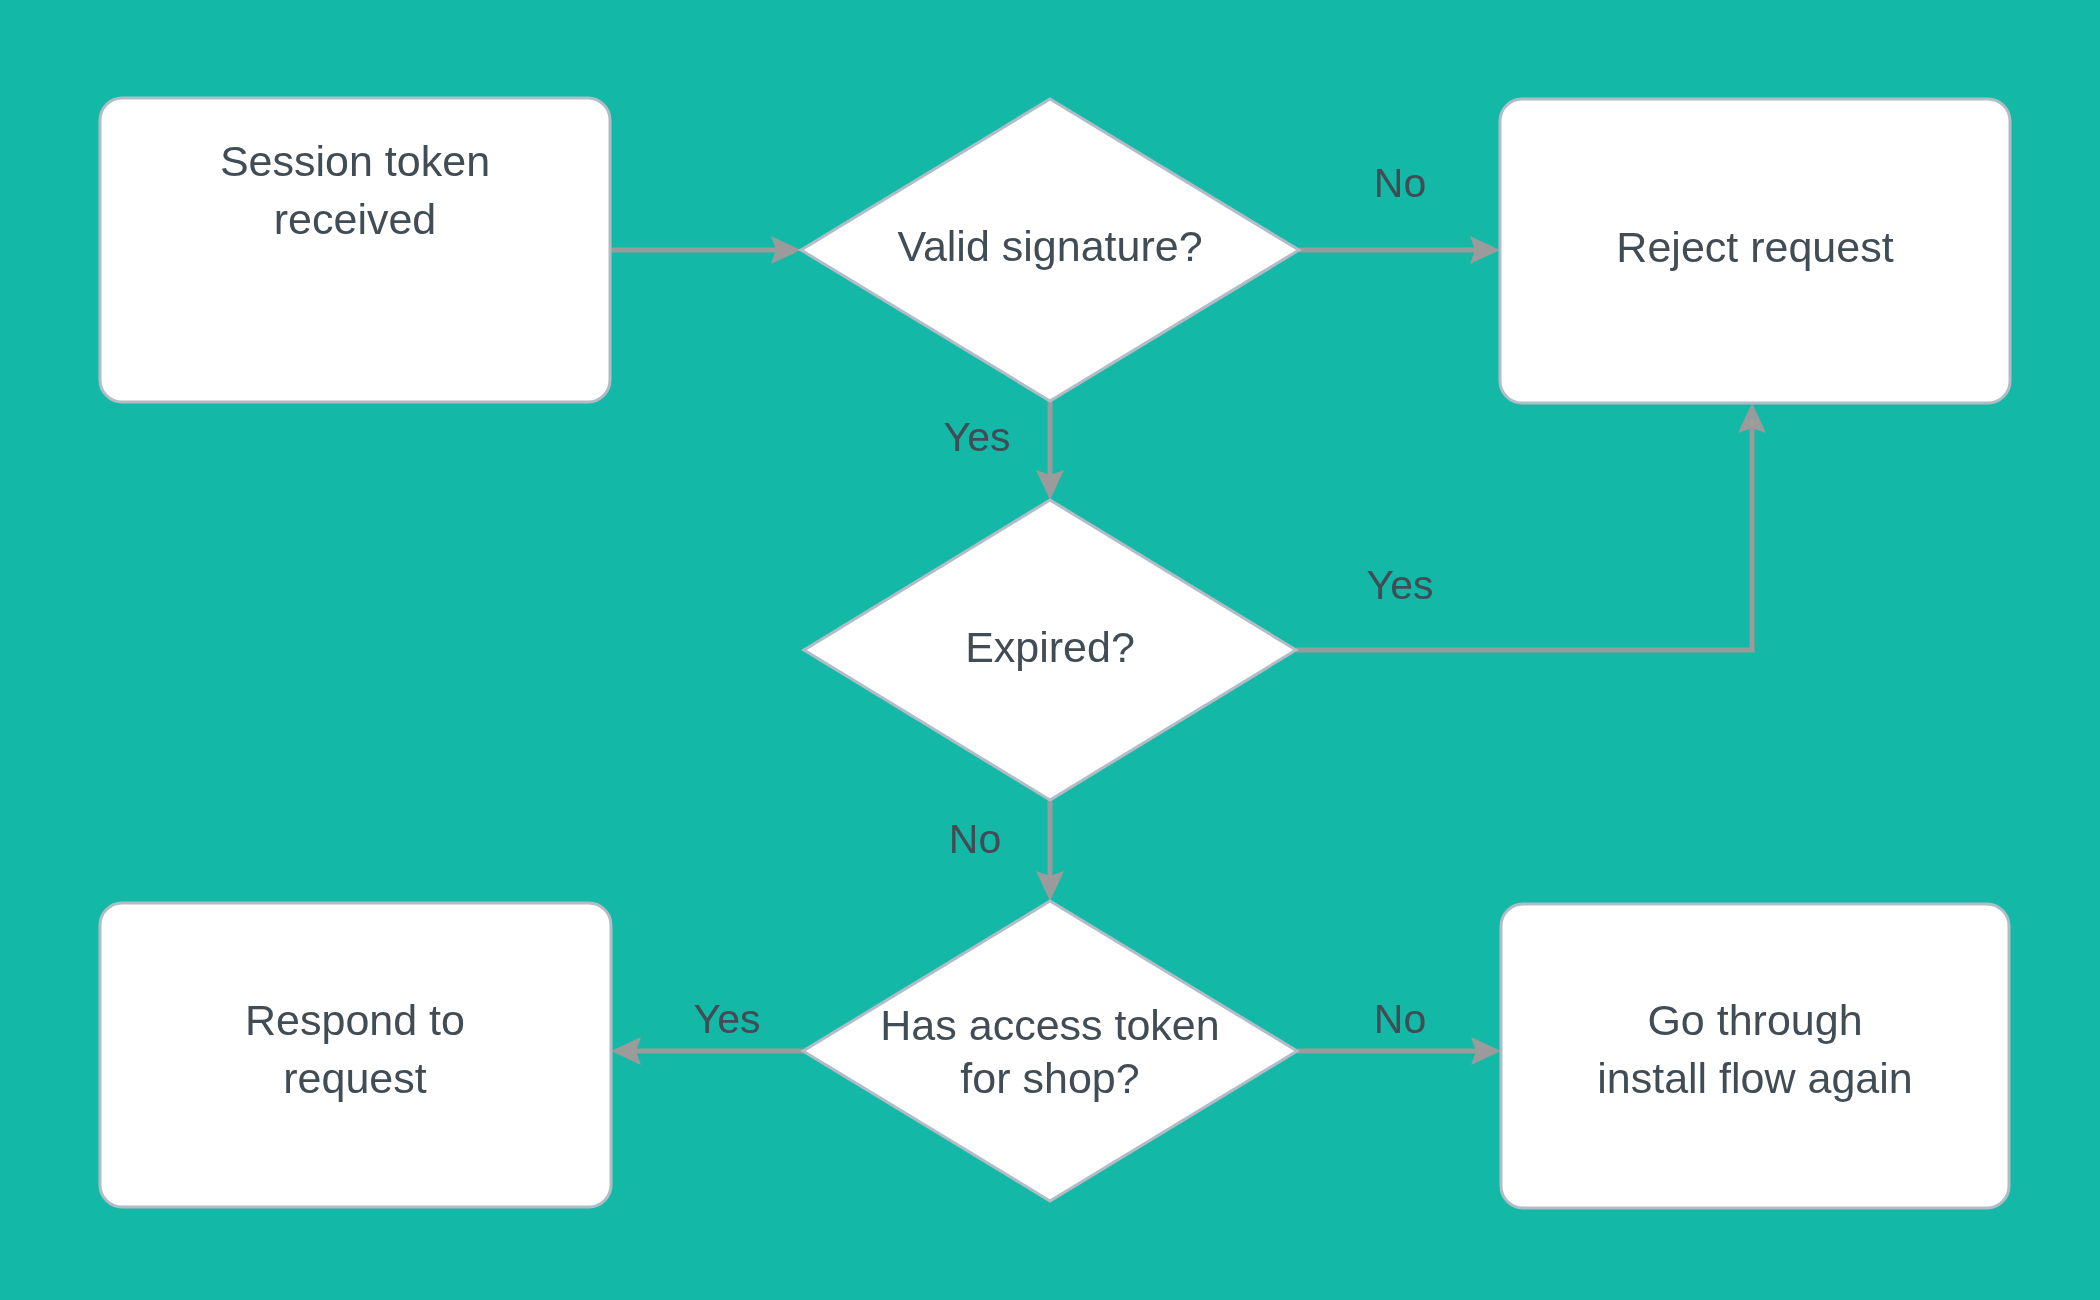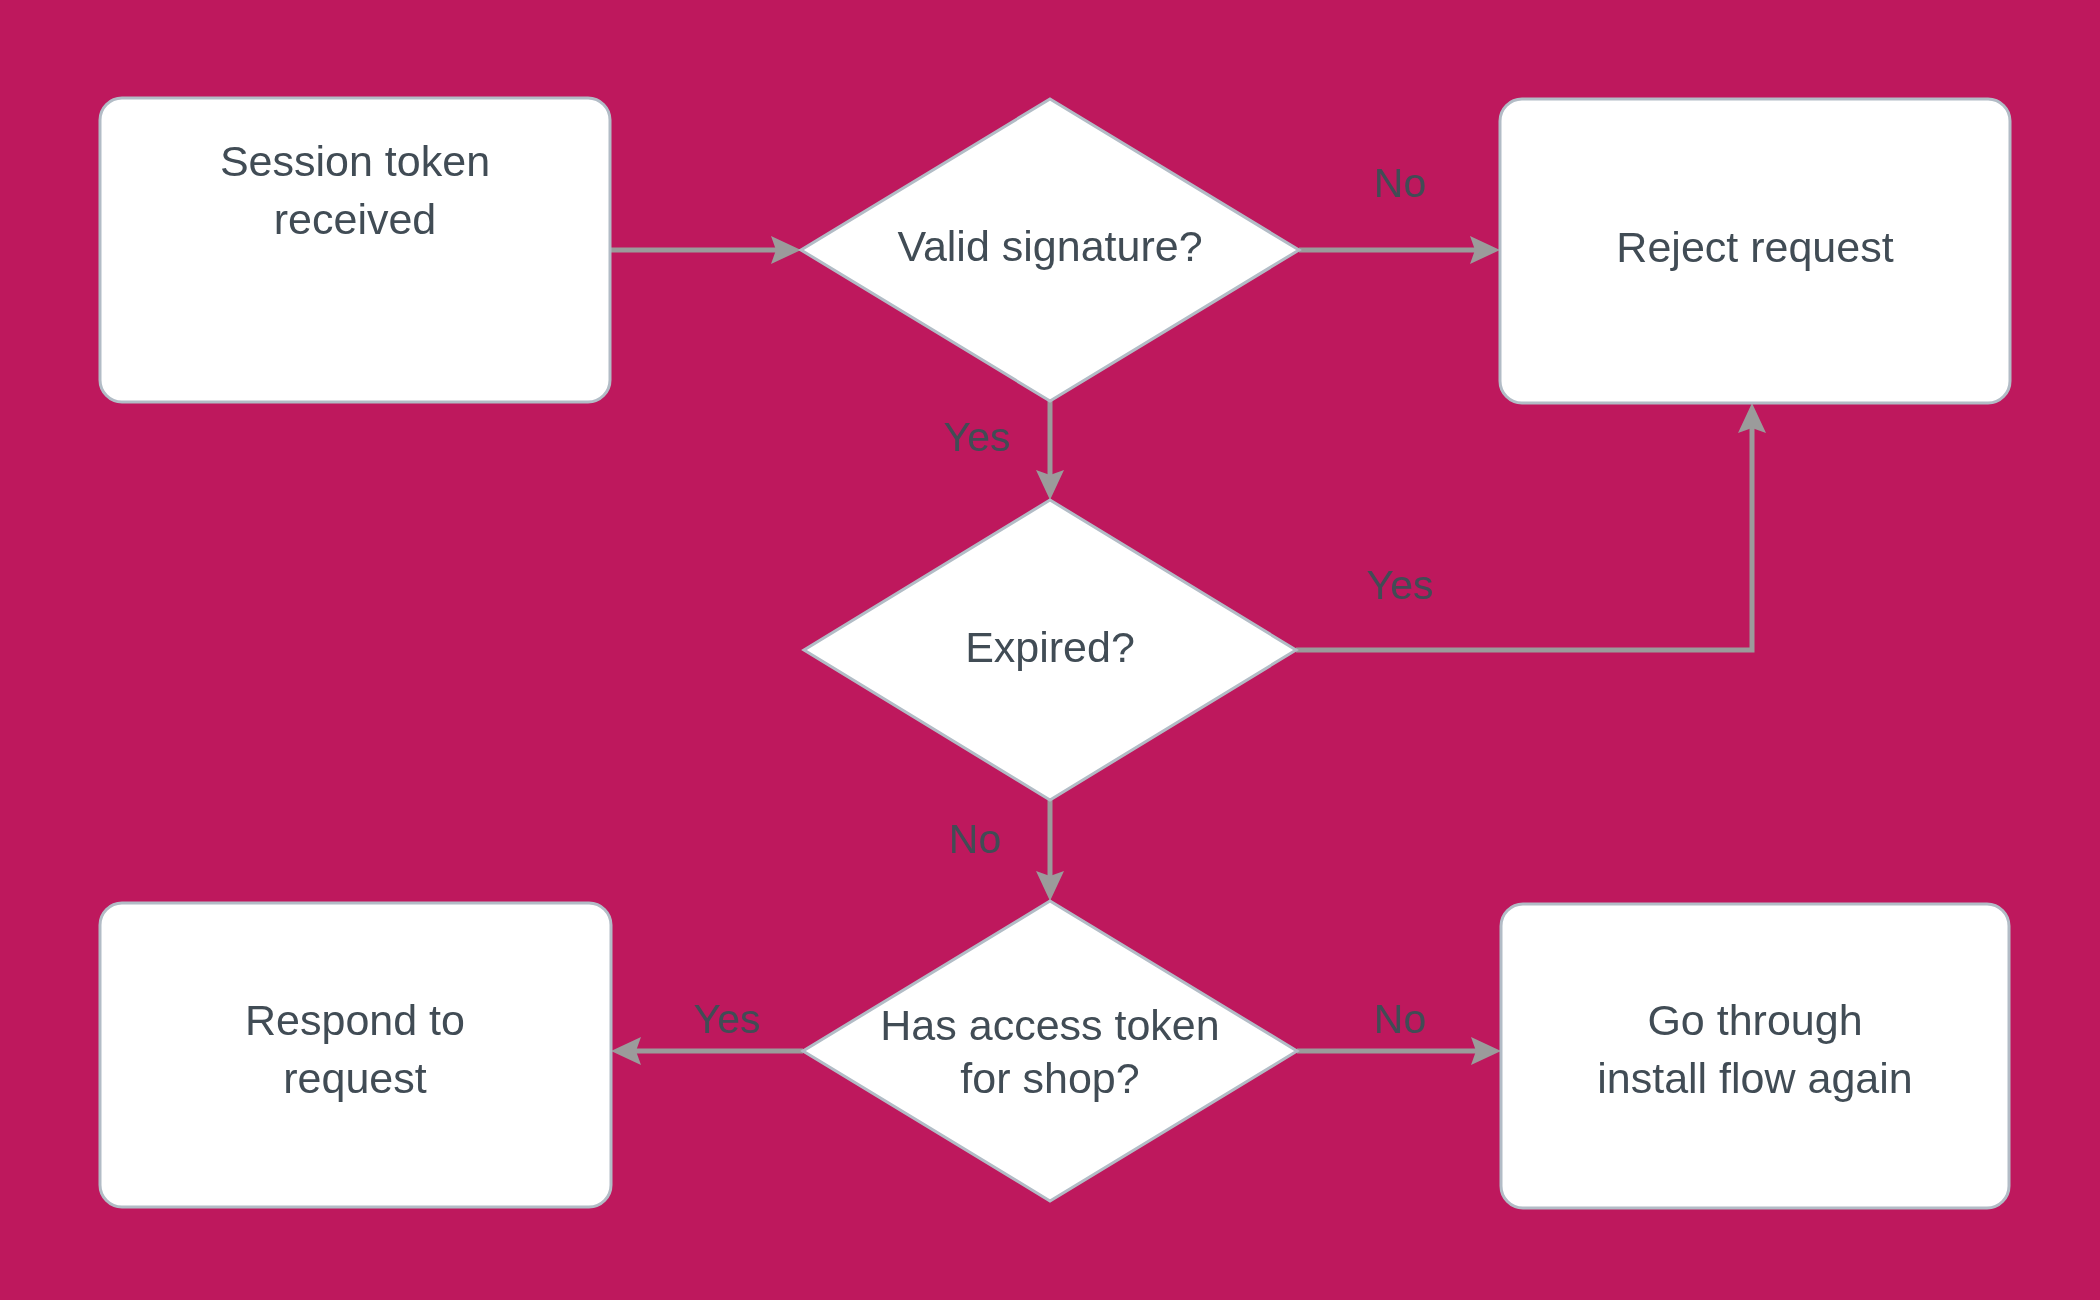--- a/index.html
+++ b/index.html
@@ -10,21 +10,21 @@
   body {
     width: 2100px;
     height: 1300px;
     font-family: "Liberation Sans", sans-serif;
     overflow: hidden;
   }
   #flowchart-root {
     position: relative;
     width: 2100px;
     height: 1300px;
-    background: #be185d;
+    background: #14b8a6;
   }
   svg.flow-canvas {
     position: absolute;
     top: 0;
     left: 0;
     width: 2100px;
     height: 1300px;
   }
   .node-shape {
     fill: #ffffff;

